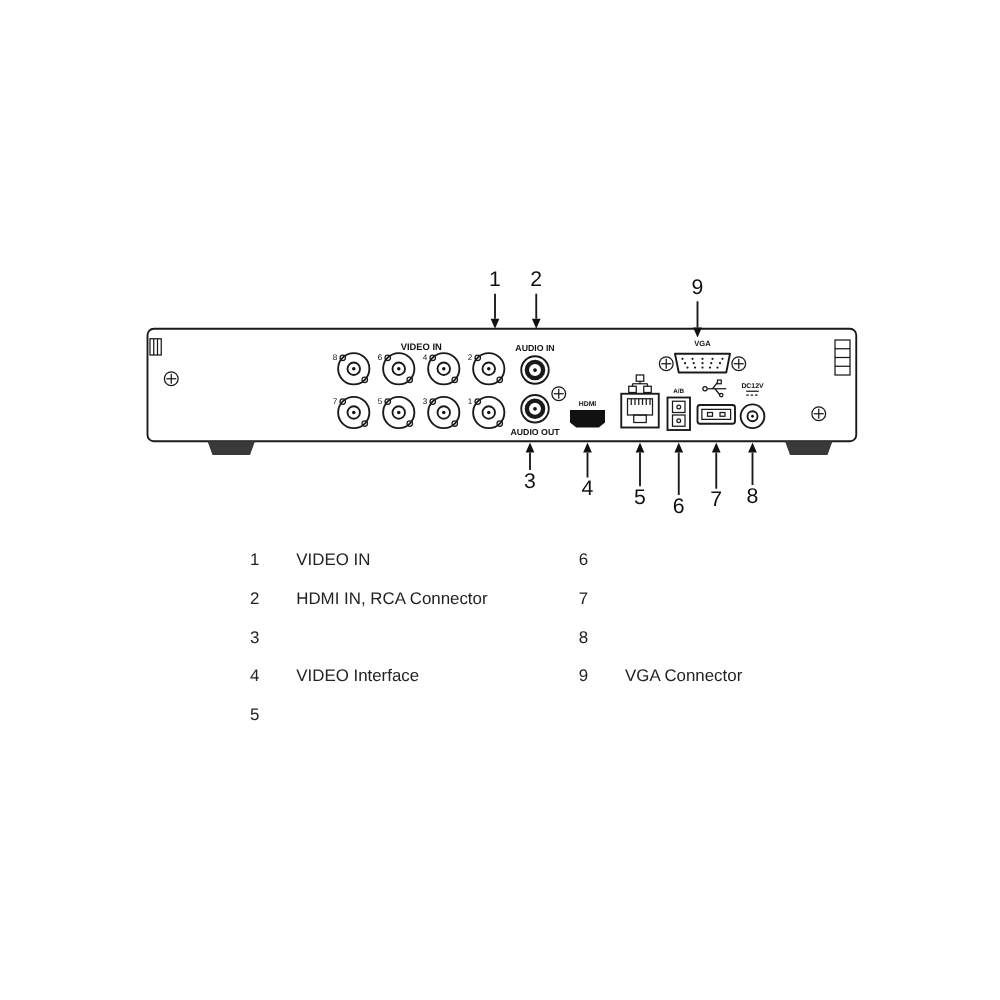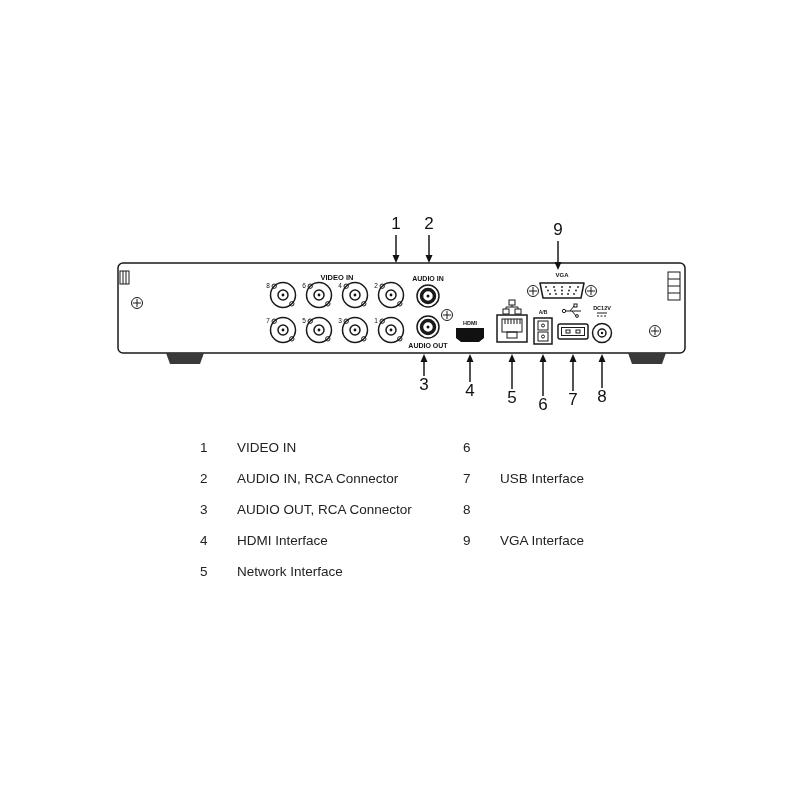--- a/index.html
+++ b/index.html
@@ -223,46 +223,43 @@
   </svg>
 
   <div class="legend">
     <div class="legend-col left">
       <div class="legend-row">
         <span class="lnum">1</span>
         <span class="llabel">VIDEO IN</span>
       </div>
       <div class="legend-row">
         <span class="lnum">2</span>
-        <span class="llabel">AUDIO IN, RCA Connector</span>
+        <span class="llabel">HDMI IN, RCA Connector</span>
       </div>
       <div class="legend-row">
         <span class="lnum">3</span>
-        <span class="llabel">AUDIO OUT, RCA Connector</span>
       </div>
       <div class="legend-row">
         <span class="lnum">4</span>
-        <span class="llabel">HDMI Interface</span>
+        <span class="llabel">VIDEO Interface</span>
       </div>
       <div class="legend-row">
         <span class="lnum">5</span>
-        <span class="llabel">Network Interface</span>
       </div>
     </div>
     <div class="legend-col right">
       <div class="legend-row">
         <span class="lnum">6</span>
       </div>
       <div class="legend-row">
         <span class="lnum">7</span>
-        <span class="llabel">USB Interface</span>
       </div>
       <div class="legend-row">
         <span class="lnum">8</span>
       </div>
       <div class="legend-row">
         <span class="lnum">9</span>
-        <span class="llabel">VGA Interface</span>
+        <span class="llabel">VGA Connector</span>
       </div>
     </div>
   </div>
 
 </div>
 
 </body></html>

